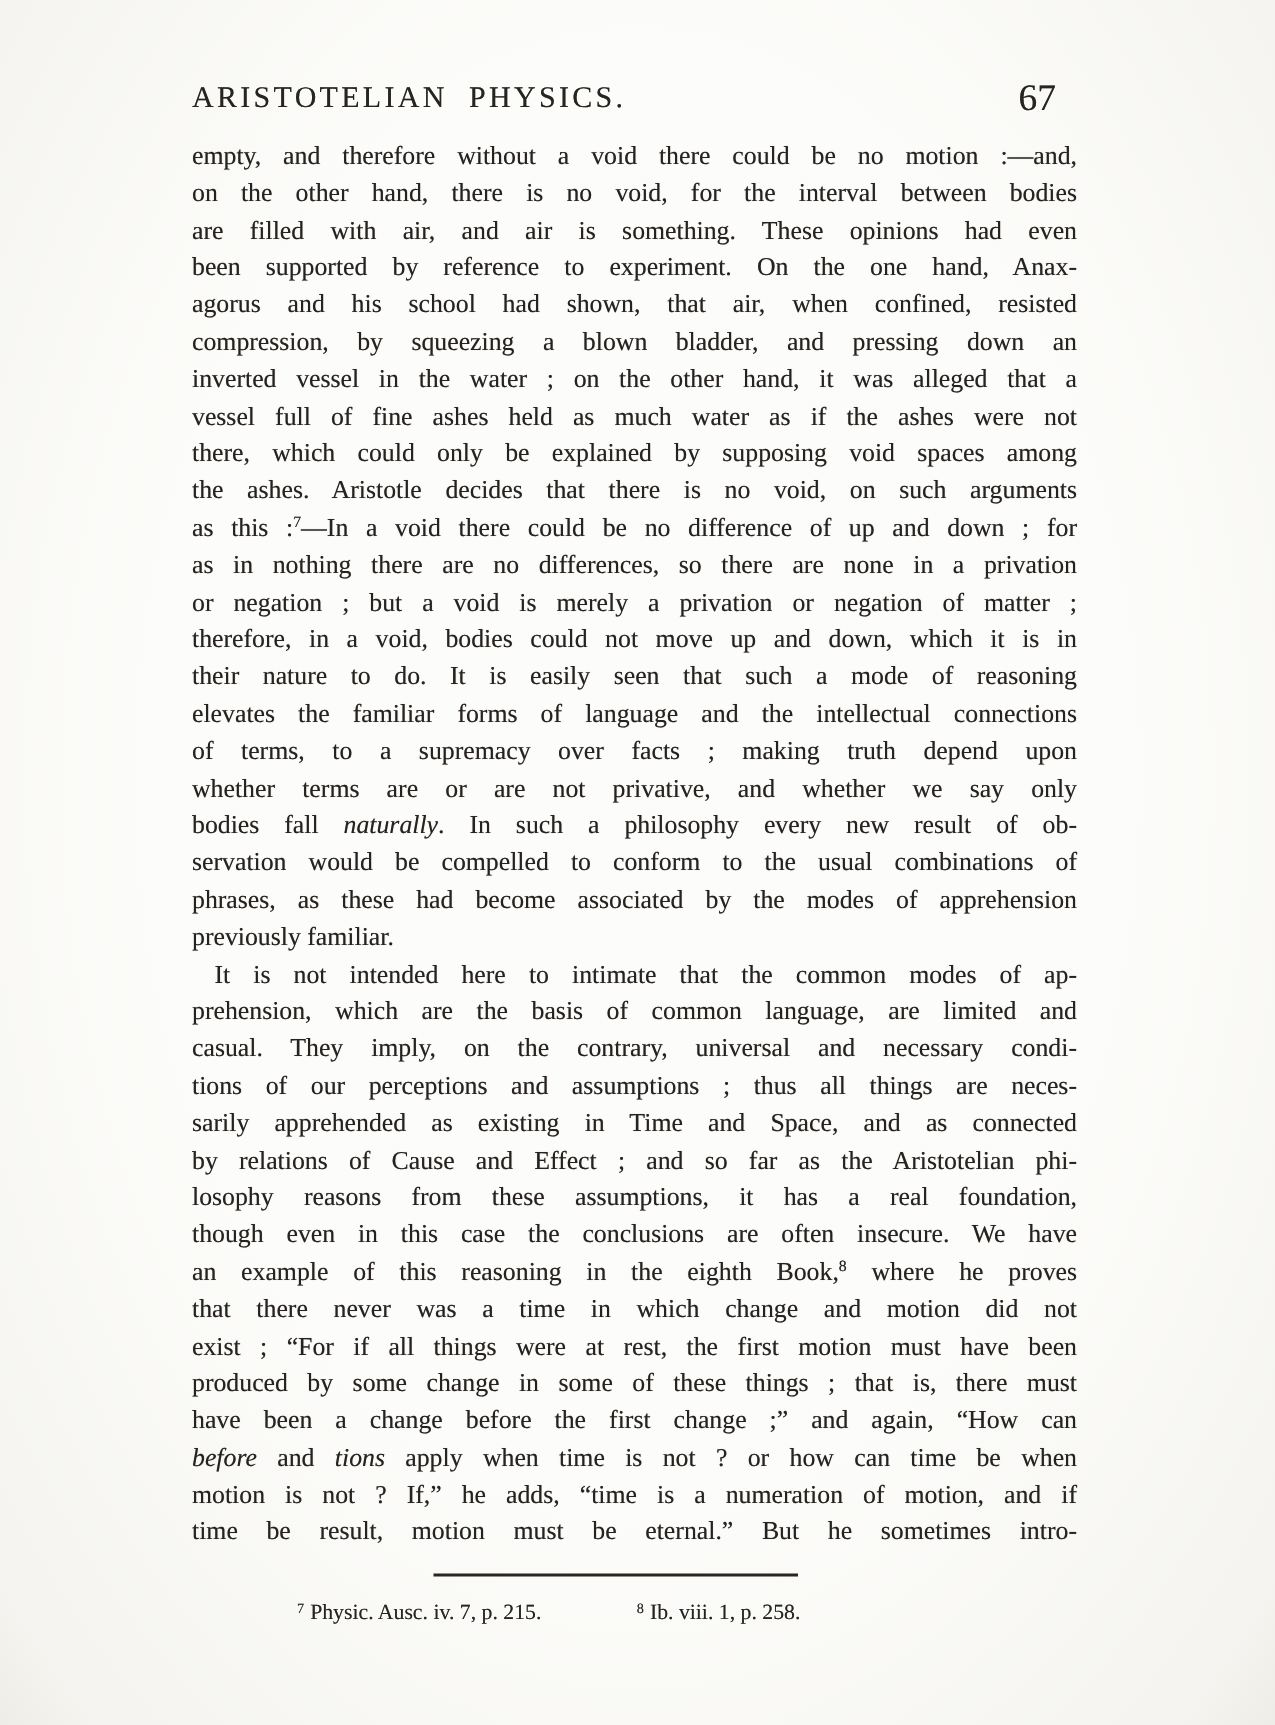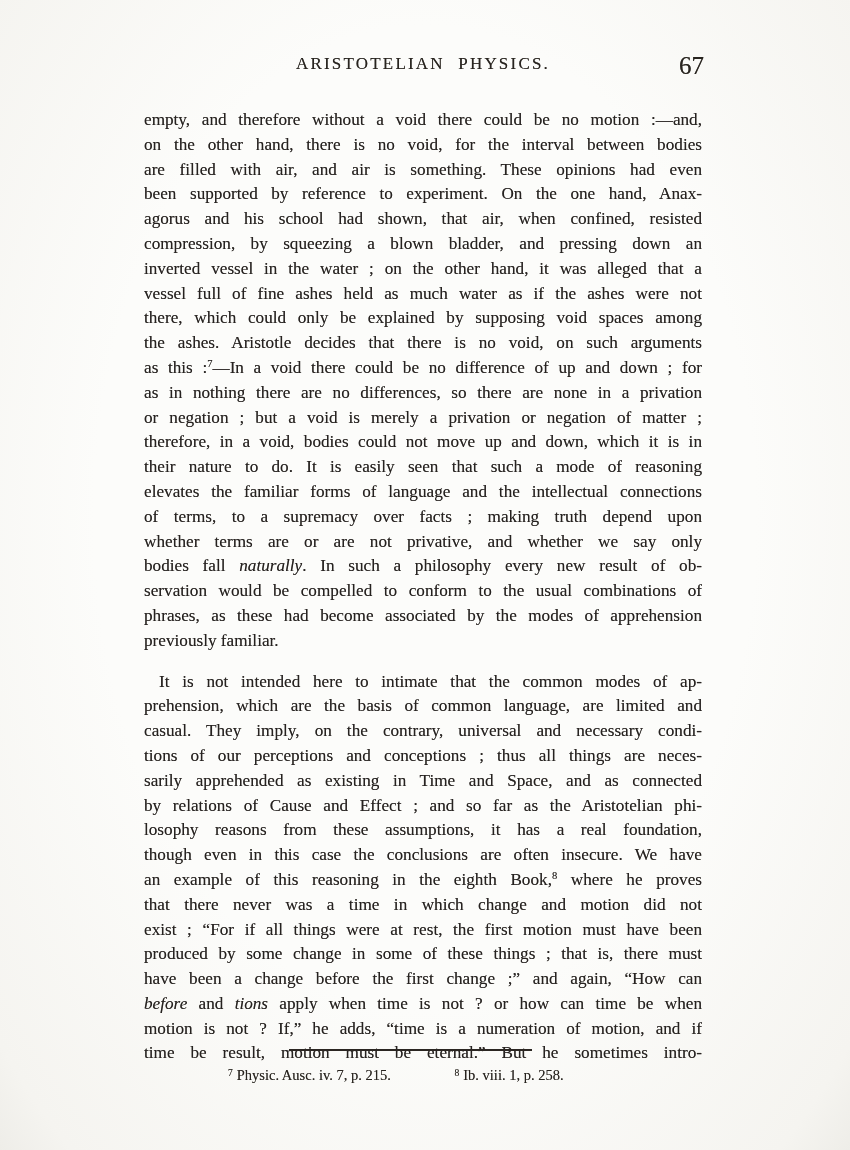--- a/index.html
+++ b/index.html
@@ -24,22 +24,22 @@
     position: absolute;
     top: 54px;
     left: 128px;
     width: 590px;
     height: 24px;
   }
   .head-title {
     position: absolute;
     left: 0;
     right: 0;
-    text-align: center;
-    font-size: 17px;
+    text-align: left;
+    font-size: 20px;
     letter-spacing: 2.2px;
     word-spacing: 7px;
     color: #28241f;
     text-shadow: 0 0 0.4px rgba(30,25,20,0.55);
   }
   .page-number {
     position: absolute;
     right: 14px;
     top: -2px;
     font-size: 25px;
@@ -49,21 +49,21 @@
   .text-body {
     position: absolute;
     left: 128px;
     top: 92px;
     width: 590px;
     font-size: 17.2px;
     line-height: 24.8px;
     color: #262220;
     text-shadow: 0 0 0.45px rgba(32,27,22,0.5);
   }
-  .paragraph { margin: 16px; }
+  .paragraph { margin: 0; }
   .line {
     text-align: justify;
     text-align-last: justify;
     white-space: normal;
     height: 24.8px;
     overflow: visible;
   }
   .line.no-justify { text-align-last: left; }
   .line.indent { text-indent: 15px; }
   .line i { font-style: italic; }
@@ -75,21 +75,21 @@
   .footnote-rule {
     position: absolute;
     left: 289px;
     top: 1049px;
     width: 243px;
     height: 2px;
     background: #2b2622;
   }
   .footnotes {
     position: absolute;
-    left: 140px;
+    left: 110px;
     top: 1064px;
     width: 590px;
     font-size: 14.5px;
     line-height: 22px;
     color: #28241f;
     text-shadow: 0 0 0.4px rgba(30,25,20,0.5);
   }
   .footnote { display: inline-block; }
   .footnote sup {
     font-size: 9.5px;
@@ -132,21 +132,21 @@
         <div class="line">whether terms are or are not privative, and whether we say only</div>
         <div class="line">bodies fall <i>naturally</i>.  In such a philosophy every new result of ob-</div>
         <div class="line">servation would be compelled to conform to the usual combinations of</div>
         <div class="line">phrases, as these had become associated by the modes of apprehension</div>
         <div class="line no-justify">previously familiar.</div>
       </div>
       <div class="paragraph">
         <div class="line indent">It is not intended here to intimate that the common modes of ap-</div>
         <div class="line">prehension, which are the basis of common language, are limited and</div>
         <div class="line">casual.  They imply, on the contrary, universal and necessary condi-</div>
-        <div class="line">tions of our perceptions and conceptions ; thus all things are neces-</div>
+        <div class="line">tions of our perceptions and assumptions ; thus all things are neces-</div>
         <div class="line">sarily apprehended as existing in Time and Space, and as connected</div>
         <div class="line">by relations of Cause and Effect ; and so far as the Aristotelian phi-</div>
         <div class="line">losophy reasons from these assumptions, it has a real foundation,</div>
         <div class="line">though even in this case the conclusions are often insecure.  We have</div>
         <div class="line">an example of this reasoning in the eighth Book,<sup>8</sup> where he proves</div>
         <div class="line">that there never was a time in which change and motion did not</div>
         <div class="line">exist ; “For if all things were at rest, the first motion must have been</div>
         <div class="line">produced by some change in some of these things ; that is, there must</div>
         <div class="line">have been a change before the first change ;” and again, “How can</div>
         <div class="line"><i>before</i> and <i>tions</i> apply when time is not ? or how can time be when</div>

